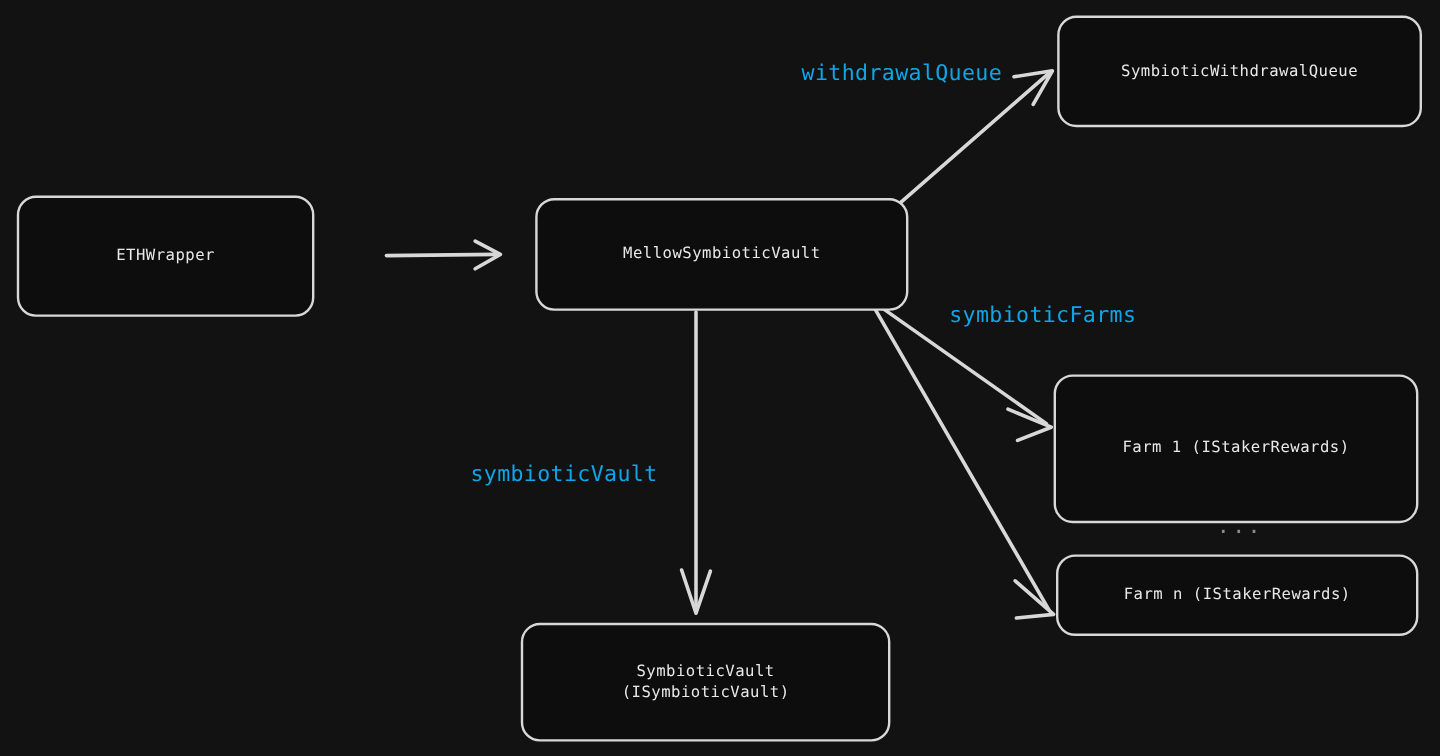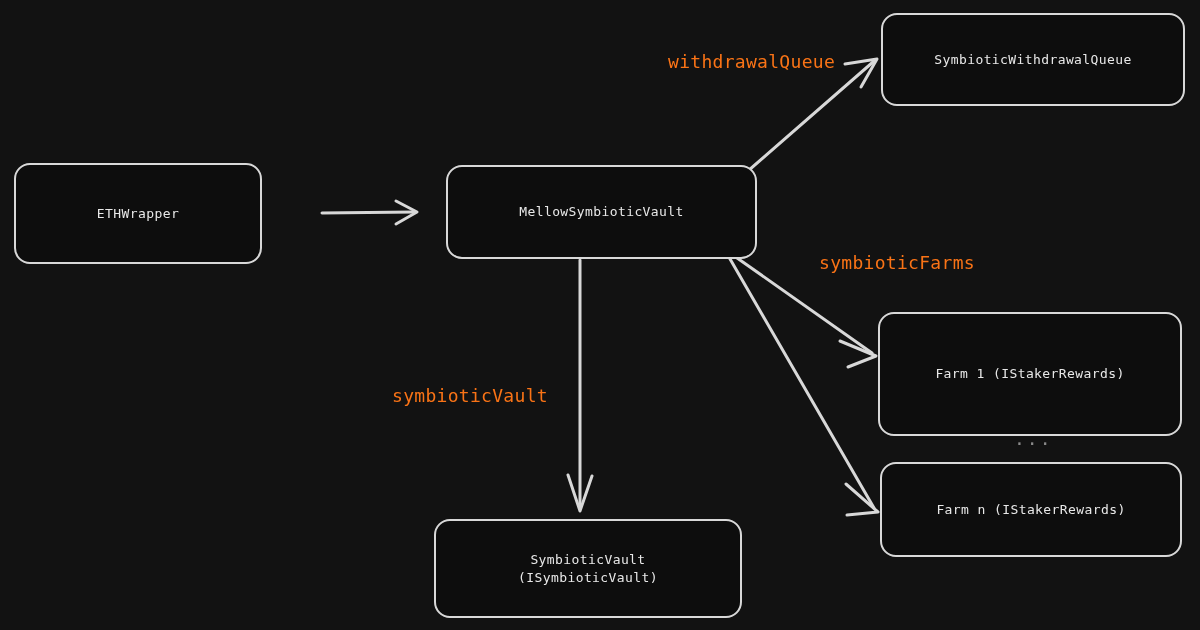--- a/index.html
+++ b/index.html
@@ -34,21 +34,21 @@
     justify-content: center;
     text-align: center;
     color: #e8e8e8;
     font-size: 13px;
     letter-spacing: 0.4px;
     line-height: 1.35;
     white-space: pre-line;
   }
   .edge-label {
     position: absolute;
-    color: #f97316;
+    color: #0ea5e9;
     font-size: 18px;
     letter-spacing: 0.3px;
     white-space: nowrap;
   }
   .ellipsis {
     position: absolute;
     color: #8a8a8a;
     font-size: 18px;
     letter-spacing: 2px;
     white-space: nowrap;
@@ -91,26 +91,26 @@
   </svg>
 
   <div class="node" style="left:14px; top:163px; width:248px; height:101px;">ETHWrapper</div>
 
   <div class="node" style="left:420px; top:165px; width:311px; height:94px;margin-left:26px;">MellowSymbioticVault</div>
 
   <div class="node" style="left:881px; top:13px; width:304px; height:93px;">SymbioticWithdrawalQueue</div>
 
   <div class="node" style="left:878px; top:312px; width:304px; height:124px;">Farm 1 (IStakerRewards)</div>
 
-  <div class="node" style="left:880px; top:462px; width:302px; height:95px;">Farm n (IStakerRewards)</div>
+  <div class="node" style="left:880px; top:462px; width:302px; height:68px;">Farm n (IStakerRewards)</div>
 
   <div class="node" style="left:434px; top:519px; width:308px; height:99px;">SymbioticVault
 (ISymbioticVault)</div>
 
   <div class="edge-label" style="left:668px; top:51px;">withdrawalQueue</div>
 
-  <div class="edge-label" style="left:791px; top:252px;margin-left:28px;">symbioticFarms</div>
+  <div class="edge-label" style="left:791px; top:252px;">symbioticFarms</div>
 
   <div class="edge-label" style="left:392px; top:385px;">symbioticVault</div>
 
   <div class="ellipsis" style="left:1014px; top:428px;">...</div>
 
 </div>
 
 </body></html>

